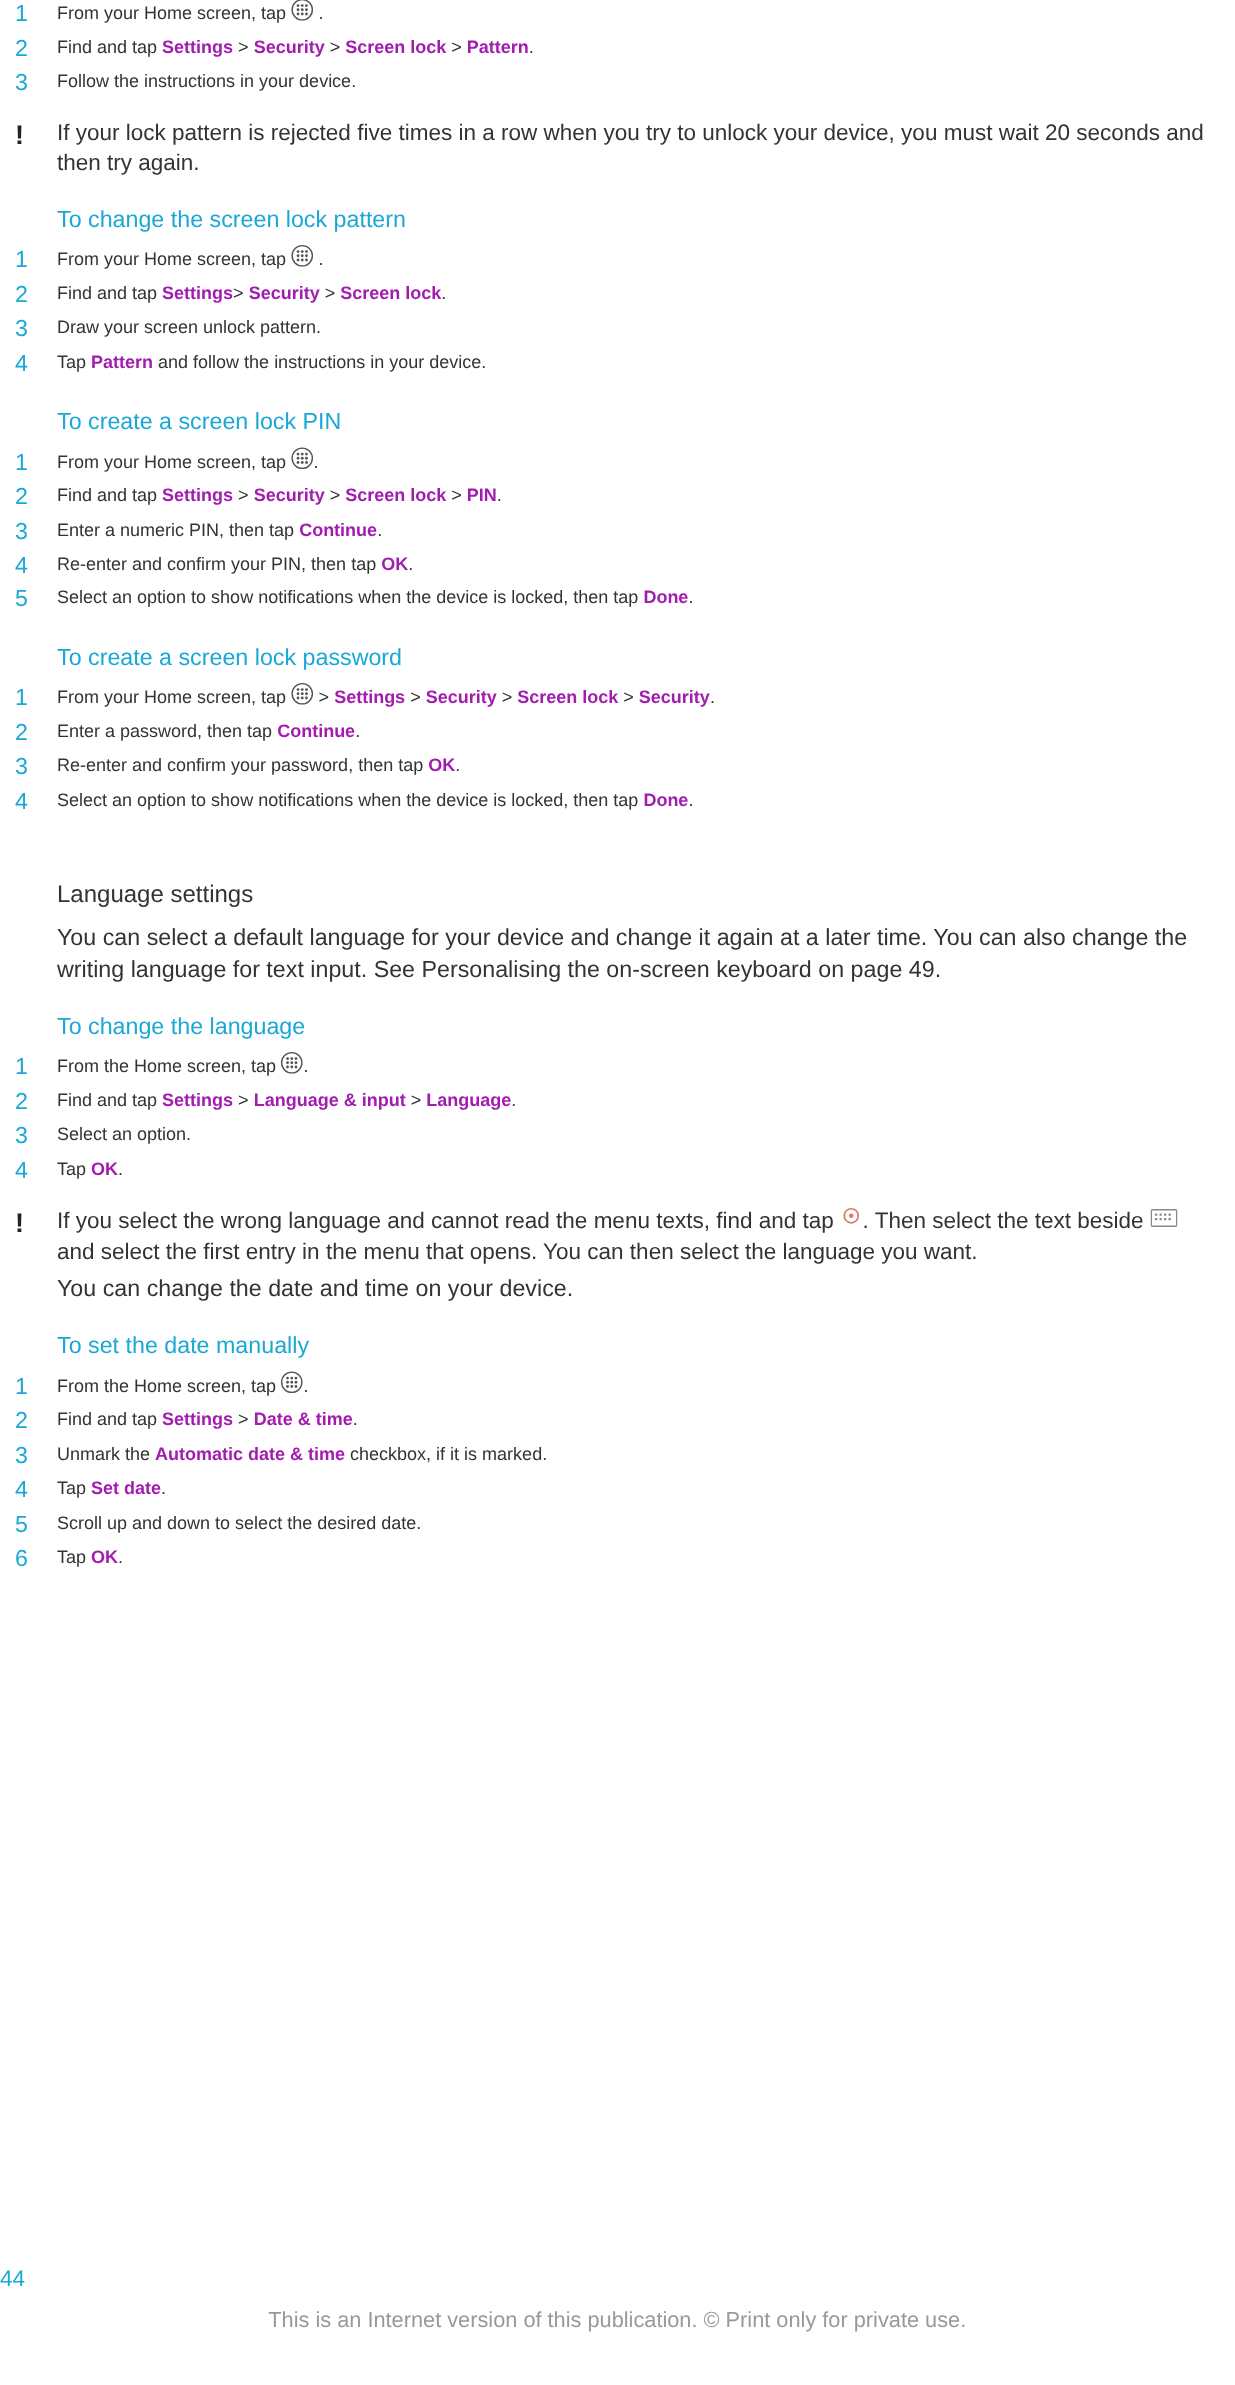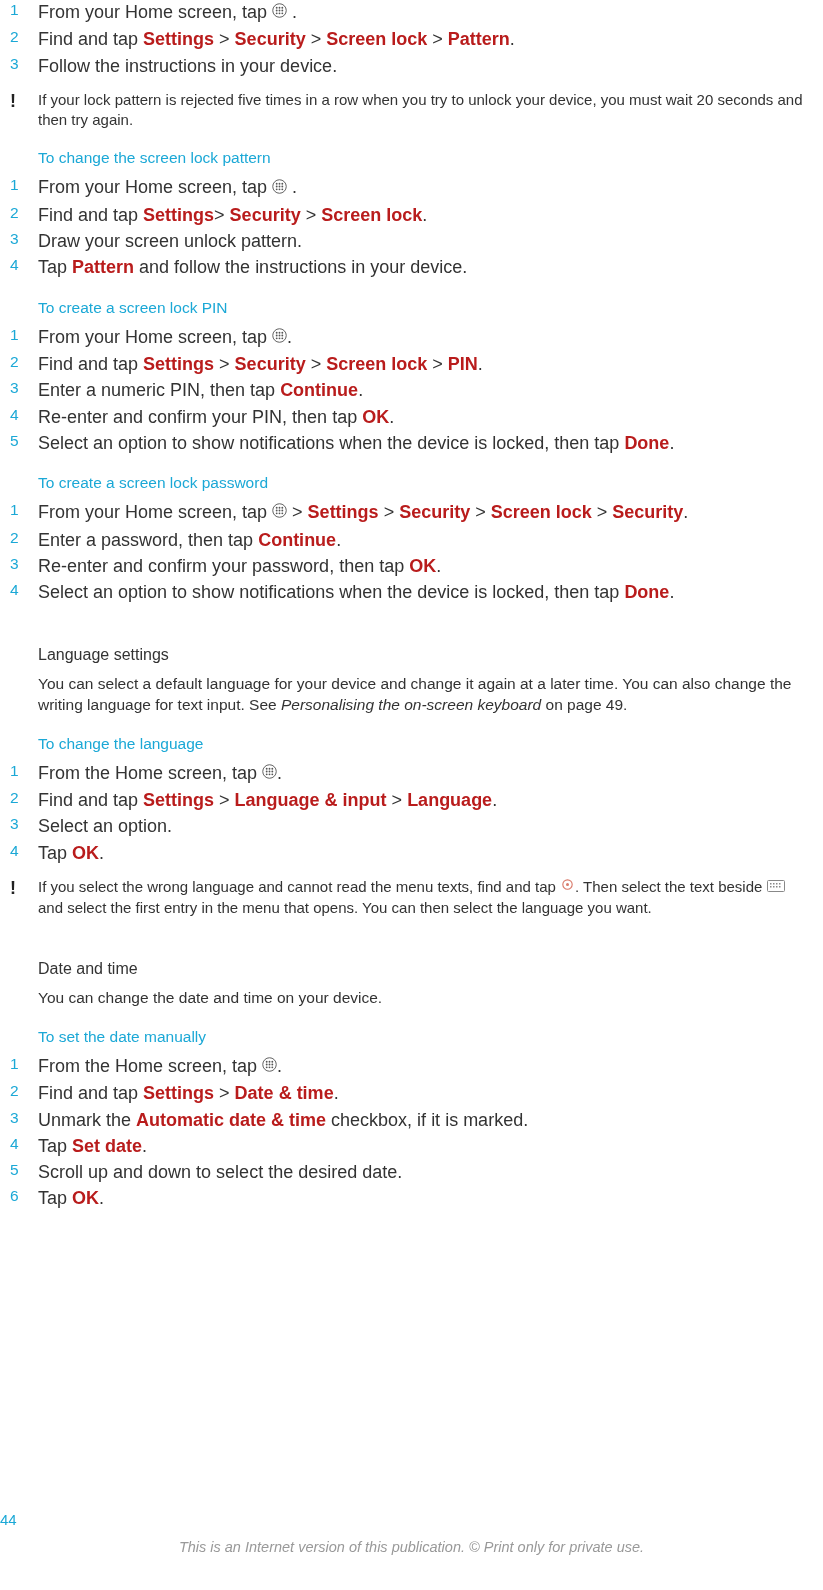--- a/index.html
+++ b/index.html
@@ -31,23 +31,23 @@
     width: 30px;
     flex: 0 0 30px;
     color: #1ba8d6;
     font-size: 15.5px;
     text-align: left;
     padding-left: 2px;
   }
   .step-body {
     flex: 1;
     color: #333;
-    font-size: 18px;
-  }
-  .step-body .bold { font-weight: 600; color: #b91c1c; }
+    font-size: 12px;
+  }
+  .step-body .bold { font-weight: 600; color: #a21caf; }
   .note {
     display: flex;
     align-items: flex-start;
     margin-top: 12px;
     margin-bottom: 4px;
   }
   .note-mark {
     width: 30px;
     flex: 0 0 30px;
     text-align: left;
@@ -70,42 +70,41 @@
     margin-top: 40px;
     margin-bottom: 8px;
     font-weight: 500;
   }
   .section-intro {
     margin-left: 30px;
     font-size: 15.5px;
     color: #333;
     margin-bottom: 6px;
   }
-  .section-intro .italic { font-style: italic; }
+  .section-intro .italic { }
   .apps-icon, .settings-gear, .keyboard-icon {
     display: inline-block;
     vertical-align: middle;
     position: relative;
     top: -1px;
   }
   .page-num {
     position: absolute;
     bottom: 60px;
     left: 0; right: 0;
     color: #1ba8d6;
     font-size: 15px;
   }
   .disclaimer {
     position: absolute;
     bottom: 32px;
     left: 0; right: 0;
     text-align: center;
     color: #999;
     font-size: 14.5px;
-    font-style: italic;
   }
 </style>
 </head>
 <body>
 
 <div class="content">
 
   <div id="s1-steps">
       <div class="step">
         <div class="step-num">1</div>
@@ -279,21 +278,20 @@
             <rect x="6" y="3" width="1.5" height="1.5" fill="#888"></rect>
             <rect x="9" y="3" width="1.5" height="1.5" fill="#888"></rect>
             <rect x="12" y="3" width="1.5" height="1.5" fill="#888"></rect>
             <rect x="3" y="6" width="1.5" height="1.5" fill="#888"></rect>
             <rect x="6" y="6" width="1.5" height="1.5" fill="#888"></rect>
             <rect x="9" y="6" width="1.5" height="1.5" fill="#888"></rect>
             <rect x="12" y="6" width="1.5" height="1.5" fill="#888"></rect>
           </svg></span> and select the first entry in the menu that opens. You can then select the language you want.</div>
   </div>
 
-  <div class="section-heading">Date and time</div>
   <div class="section-intro">You can change the date and time on your device.</div>
 
   <div class="proc-title">To set the date manually</div>
   <div id="s6-steps">
       <div class="step">
         <div class="step-num">1</div>
         <div class="step-body">From the Home screen, tap <span class="apps-icon"><svg width="15" height="15" viewBox="0 0 16 16">
               <circle cx="8" cy="8" r="7.2" fill="none" stroke="#555" stroke-width="1"></circle>
               <circle cx="5" cy="5" r="1" fill="#555"></circle>
               <circle cx="8" cy="5" r="1" fill="#555"></circle>

